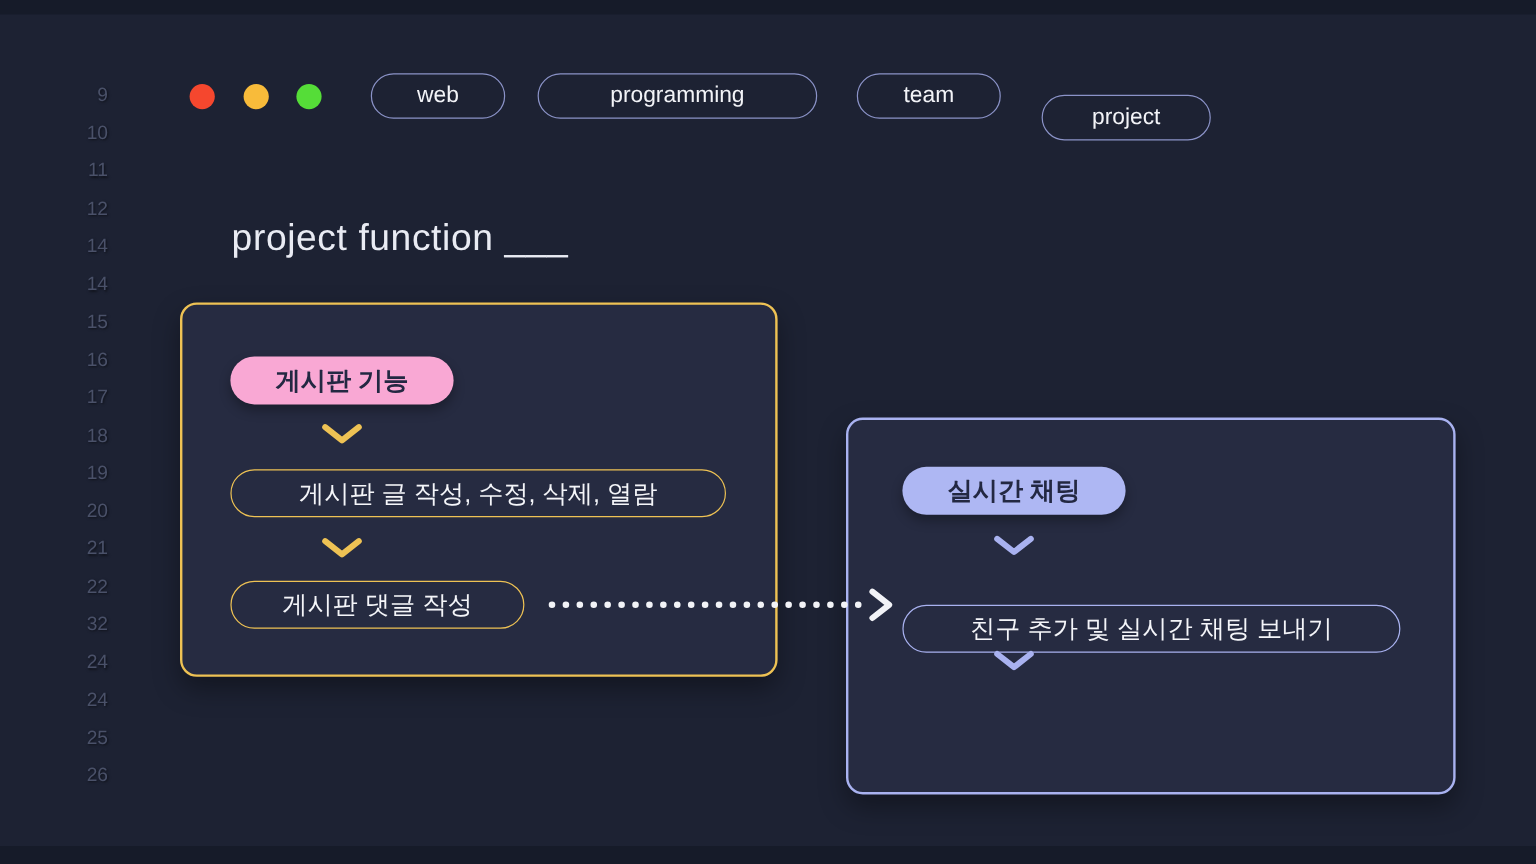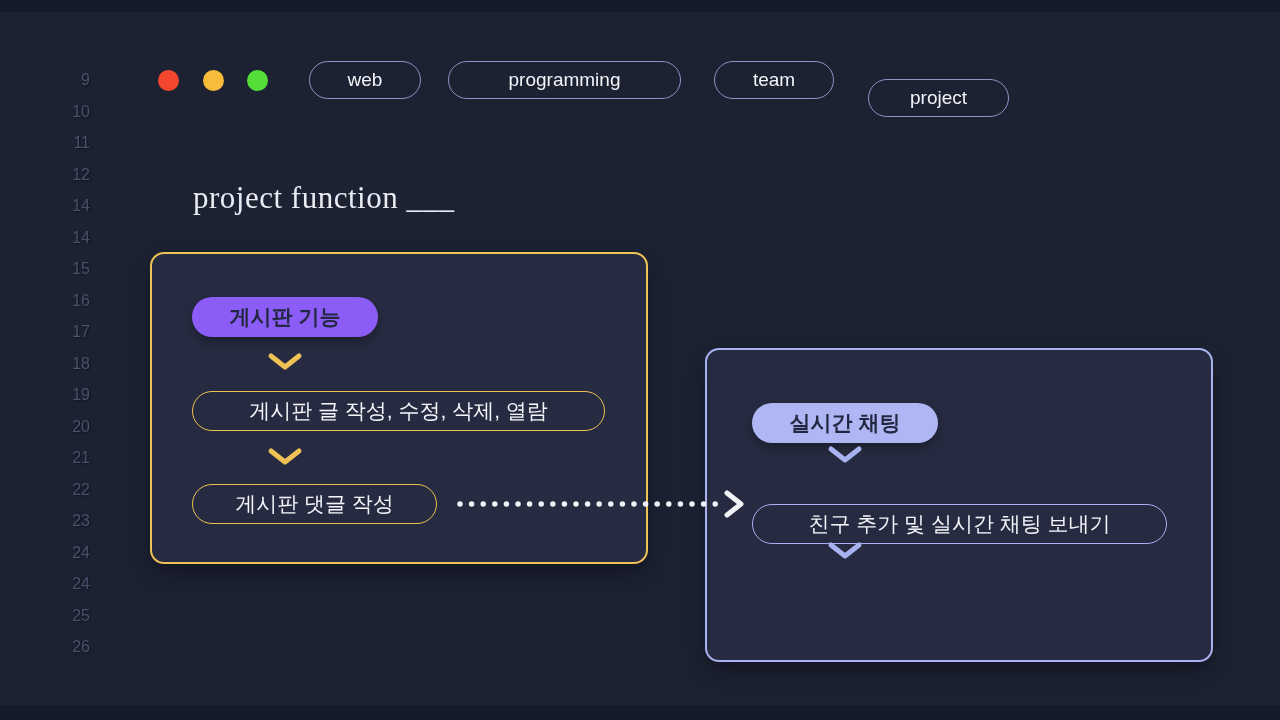--- a/index.html
+++ b/index.html
@@ -35,48 +35,48 @@
     display:flex;align-items:center;justify-content:center;
   }
   .tag-web{left:309px;width:112px;}
   .tag-programming{left:448px;width:233px;}
   .tag-team{left:714px;width:120px;text-align:center;}
   .tag-project{left:868px;width:141px;margin-top:18px;}
 
   
   .page-title{
     position:absolute;left:193px;top:180px;
-    color:#e9ebf3;font-size:31px;font-weight:400;letter-spacing:.5px;font-family:Liberation Serif, serif;
+    color:#e9ebf3;font-size:31px;font-weight:400;letter-spacing:.5px;
   }
 
   
   .panel{
     position:absolute;border-radius:14px;box-sizing:border-box;
     background:#262b41;box-shadow:0 10px 22px rgba(0,0,0,.35);
   }
   .panel.board{left:150px;top:252px;width:498px;height:312px;border:2px solid #eec254;}
   .panel.chat{left:705px;top:348px;width:508px;height:314px;border:2px solid #a9b2f0;}
 
   
   .pill{
     position:absolute;height:40px;border-radius:20px;box-sizing:border-box;
     display:flex;align-items:center;justify-content:center;
     font-size:21px;font-weight:600;white-space:nowrap;
   }
   .pill.filled{color:#232842;box-shadow:0 5px 10px rgba(0,0,0,.3);}
-  .pill.filled.yellow{background:#8b5cf6;}
+  .pill.filled.yellow{background:#f9a8d4;}
   .pill.filled.purple{background:#aeb7f3;}
   .pill.outline{color:#f4f5f9;font-weight:500;}
   .pill.outline.yellow{border:1.5px solid #eec254;}
   .pill.outline.purple{border:1.5px solid #a9b2f0;}
 
   .board-header{left:192px;top:297px;width:186px;}
   .board-step1{left:192px;top:391px;width:413px;}
   .board-step2{left:192px;top:484px;width:245px;}
-  .chat-header{left:752px;top:403px;width:186px;}
+  .chat-header{left:752px;top:389px;width:186px;}
   .chat-step1{left:752px;top:504px;width:415px;}
   .chat-step2{left:752px;top:576px;width:245px;}
 
   
   .chev{position:absolute;width:38px;height:20px;}
   .chev polyline{fill:none;stroke-width:5;stroke-linecap:round;stroke-linejoin:round;}
   .chev.yellow polyline{stroke:#eec254;}
   .chev.purple polyline{stroke:#a9b2f0;}
   .chev.b1{left:266px;top:352px;}
   .chev.b2{left:266px;top:447px;}
@@ -105,21 +105,21 @@
     <span>14</span>
     <span>14</span>
     <span>15</span>
     <span>16</span>
     <span>17</span>
     <span>18</span>
     <span>19</span>
     <span>20</span>
     <span>21</span>
     <span>22</span>
-    <span>23</span>
+    <span>32</span>
     <span>24</span>
     <span>24</span>
     <span>25</span>
     <span>26</span>
   </div>
 
   <div class="dot red"></div>
   <div class="dot yellow"></div>
   <div class="dot green"></div>
 

